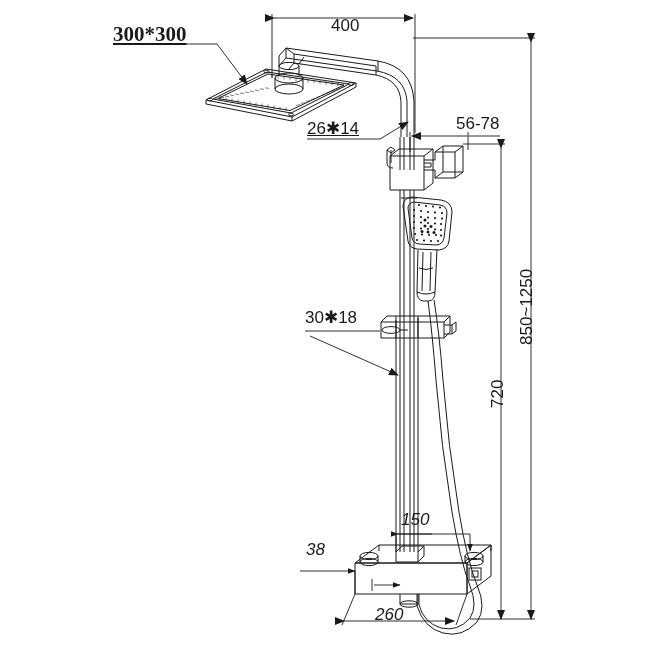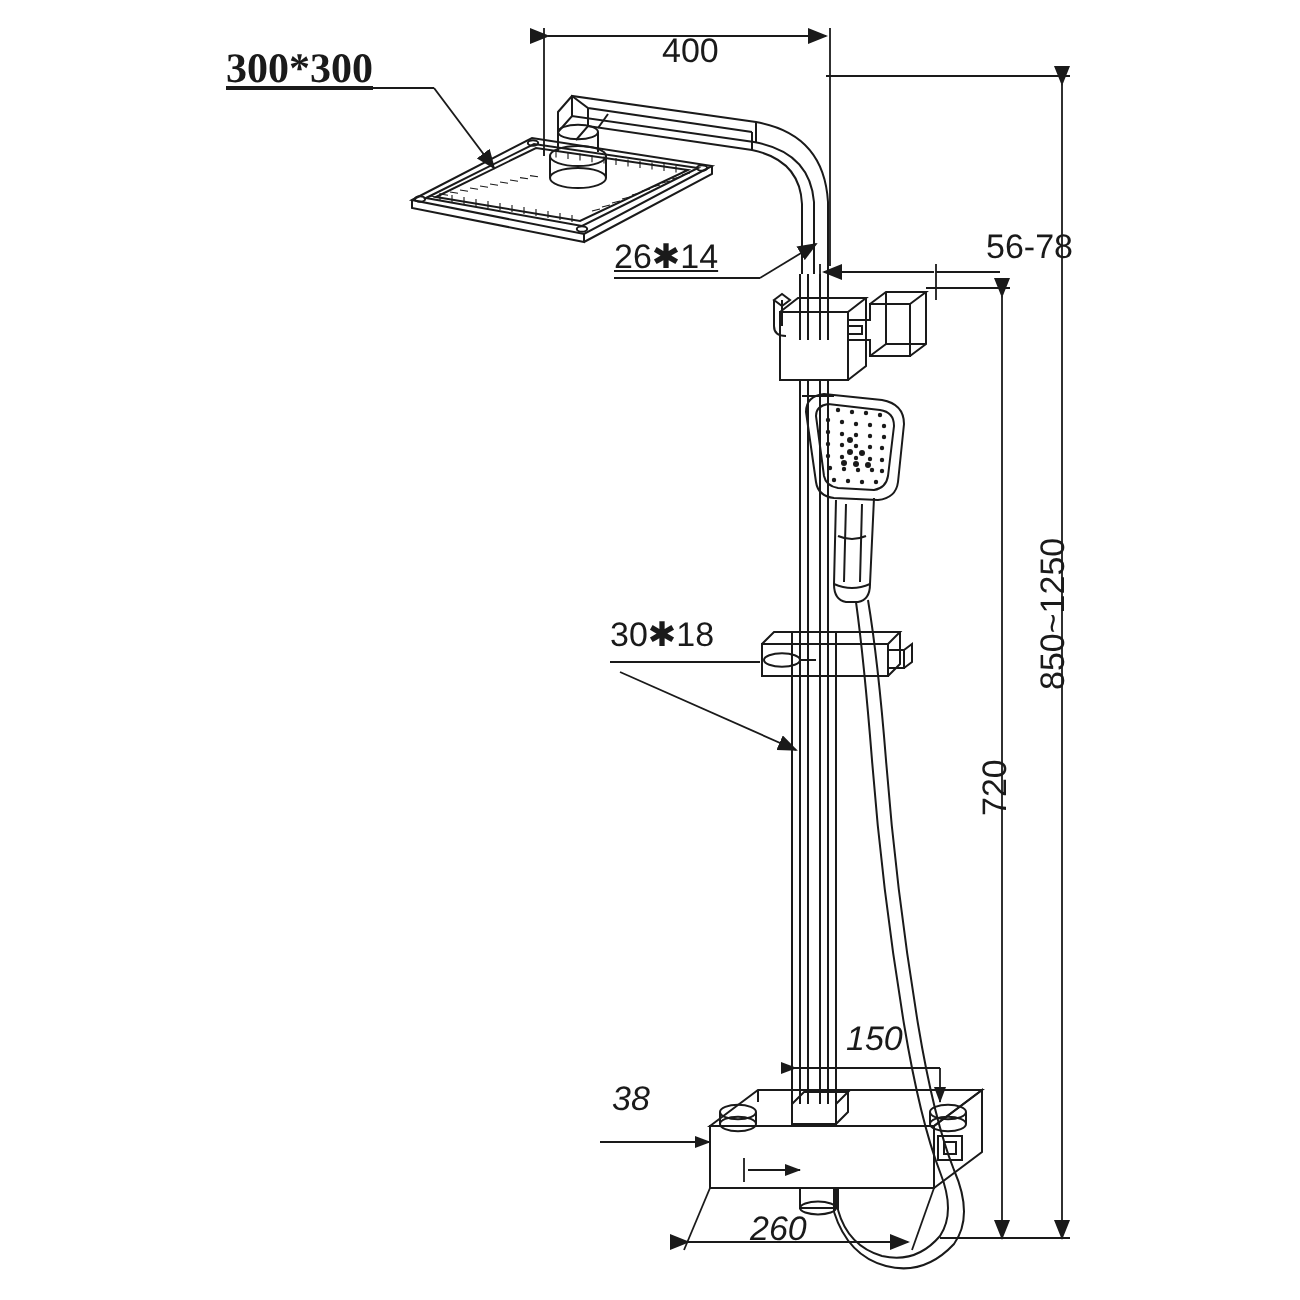--- a/index.html
+++ b/index.html
@@ -313,27 +313,27 @@
 
     </g>
   </svg>
 
   <div class="lbl lbl-300" style="left:113px;top:24px;">300*300</div>
 
   <div class="lbl lbl-dim" style="left:331px;top:17px;">400</div>
 
   <div class="lbl lbl-dim" style="left:307px;top:120px;text-decoration:underline;">26✱14</div>
 
-  <div class="lbl lbl-dim" style="left:456px;top:115px;margin-left:37px;">56-78</div>
+  <div class="lbl lbl-dim" style="left:456px;top:115px;">56-78</div>
 
   <div class="lbl lbl-dim" style="left:305px;top:309px;">30✱18</div>
 
   <div class="lbl lbl-dim rot90" style="left:518px;top:345px;">850~1250</div>
 
   <div class="lbl lbl-dim rot90" style="left:489px;top:408px;">720</div>
 
-  <div class="lbl lbl-dim-i" style="left:423px;top:511px;">150</div>
+  <div class="lbl lbl-dim-i" style="left:401px;top:511px;">150</div>
 
   <div class="lbl lbl-dim-i" style="left:306px;top:541px;">38</div>
 
   <div class="lbl lbl-dim-i" style="left:375px;top:606px;font-style:italic;">260</div>
 
 </div>
 
 </body></html>

